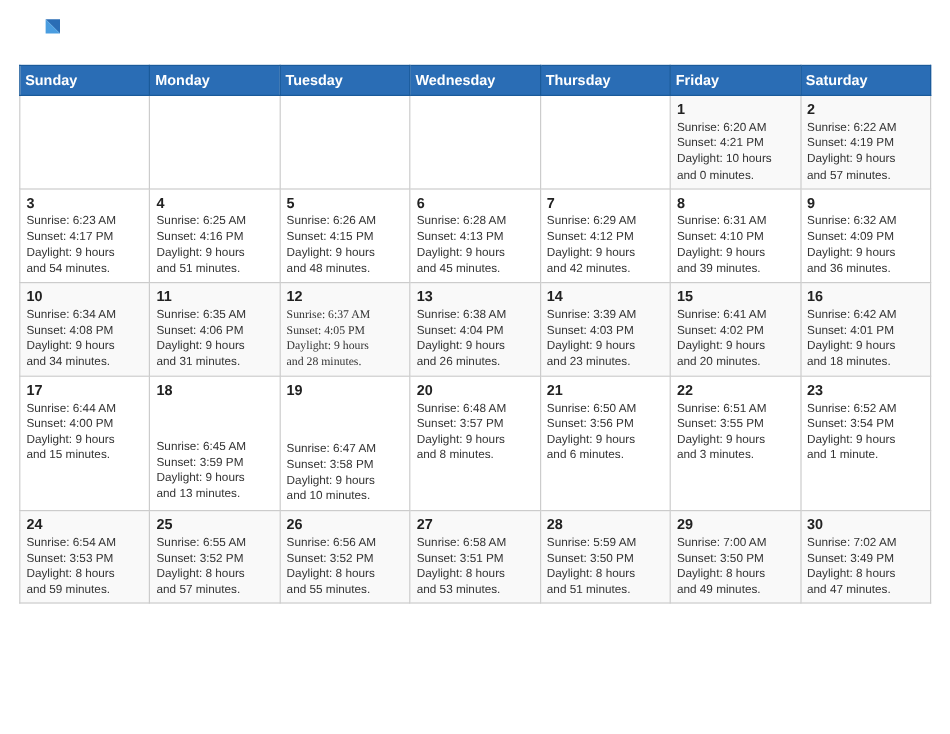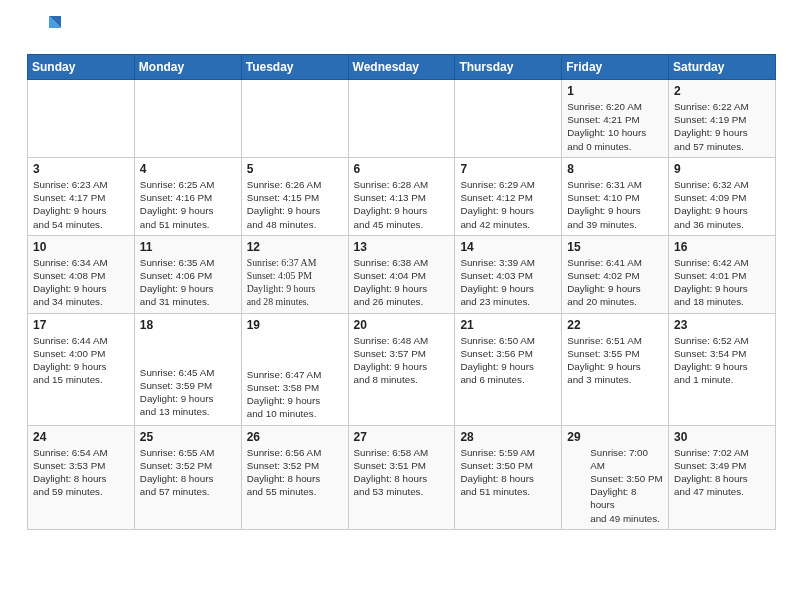--- a/index.html
+++ b/index.html
@@ -5,21 +5,21 @@
     * { box-sizing: border-box; margin: 0; padding: 0; }
     body {
       font-family: Arial, sans-serif;
       background: #fff;
       width: 792px;
       height: 612px;
       overflow: hidden;
     }
     .page {
       width: 792px;
-      padding: 12px 16px 8px 27px;
+      padding: 12px 16px 8px 16px;
     }
     .header {
       display: flex;
       align-items: flex-start;
       justify-content: space-between;
       margin-bottom: 6px;
     }
     .logo {
       display: flex;
       align-items: center;
@@ -344,21 +344,21 @@
           </td>
           <td>
             <span class="day-num">28</span>
             <div class="day-info" style="white-space: pre-line;">Sunrise: 5:59 AM
 Sunset: 3:50 PM
 Daylight: 8 hours
 and 51 minutes.</div>
           </td>
           <td>
             <span class="day-num">29</span>
-            <div class="day-info" style="white-space: pre-line; margin-left: 23px;">Sunrise: 7:00 AM
+            <div class="day-info" style="white-space: pre-line;">Sunrise: 7:00 AM
 Sunset: 3:50 PM
 Daylight: 8 hours
 and 49 minutes.</div>
           </td>
           <td>
             <span class="day-num">30</span>
             <div class="day-info" style="white-space: pre-line;">Sunrise: 7:02 AM
 Sunset: 3:49 PM
 Daylight: 8 hours
 and 47 minutes.</div>

